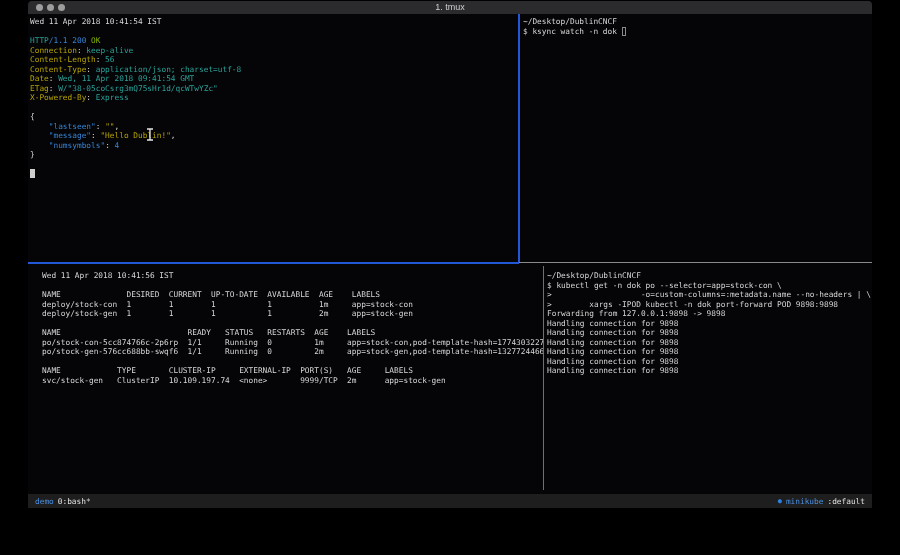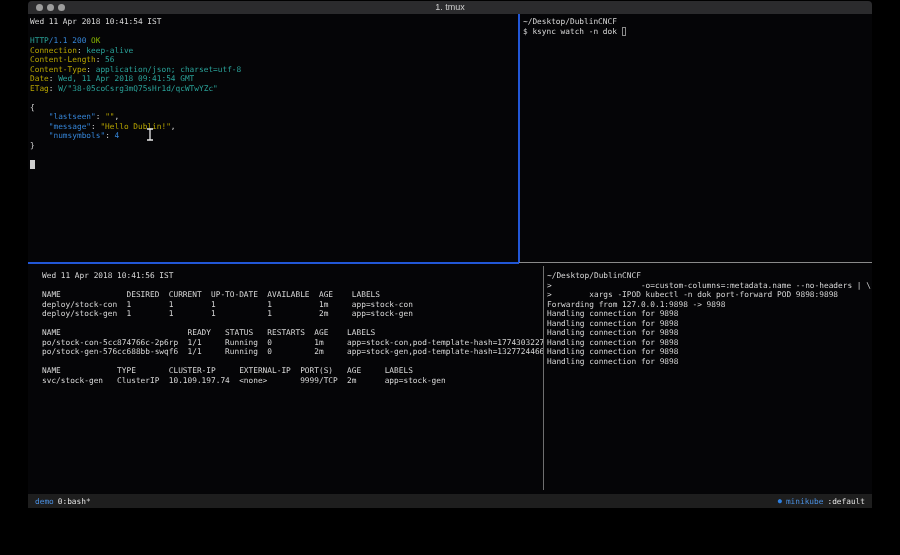--- a/index.html
+++ b/index.html
@@ -76,20 +76,21 @@
 
   <div class="pane pane-tl">
       <div class="tline"><span class="c-fg">Wed 11 Apr 2018 10:41:54 IST</span></div>
       <div class="tline">&nbsp;</div>
       <div class="tline"><span class="c-teal">HTTP</span><span class="c-blue">/1.1 200 </span><span class="c-green">OK</span></div>
       <div class="tline"><span class="c-yellow">Connection</span><span class="c-fg">: </span><span class="c-teal">keep-alive</span></div>
       <div class="tline"><span class="c-yellow">Content-Length</span><span class="c-fg">: </span><span class="c-teal">56</span></div>
       <div class="tline"><span class="c-yellow">Content-Type</span><span class="c-fg">: </span><span class="c-teal">application/json; charset=utf-8</span></div>
       <div class="tline"><span class="c-yellow">Date</span><span class="c-fg">: </span><span class="c-teal">Wed, 11 Apr 2018 09:41:54 GMT</span></div>
       <div class="tline"><span class="c-yellow">ETag</span><span class="c-fg">: </span><span class="c-teal">W/"38-05coCsrg3mQ75sHr1d/qcWTwYZc"</span></div>
+      <div class="tline"><span class="c-yellow">X-Powered-By</span><span class="c-fg">: </span><span class="c-teal">Express</span></div>
       <div class="tline">&nbsp;</div>
       <div class="tline"><span class="c-fg">{</span></div>
       <div class="tline"><span class="c-fg">    </span><span class="c-blue">"lastseen"</span><span class="c-fg">: </span><span class="c-yellow">""</span><span class="c-fg">,</span></div>
       <div class="tline"><span class="c-fg">    </span><span class="c-blue">"message"</span><span class="c-fg">: </span><span class="c-yellow">"Hello Dublin!"</span><span class="c-fg">,</span></div>
       <div class="tline"><span class="c-fg">    </span><span class="c-blue">"numsymbols"</span><span class="c-fg">: </span><span class="c-blue">4</span></div>
       <div class="tline"><span class="c-fg">}</span></div>
       <div class="tline">&nbsp;</div>
       <div class="tline"><span class="c-cursor">&nbsp;</span></div>
     </div>
 
@@ -115,20 +116,21 @@
       <div class="tline"><span class="c-fg">po/stock-gen-576cc688bb-swqf6  1/1     Running  0         2m     app=stock-gen,pod-template-hash=1327724466</span></div>
       <div class="tline">&nbsp;</div>
       <div class="tline"><span class="c-fg">NAME            TYPE       CLUSTER-IP     EXTERNAL-IP  PORT(S)   AGE     LABELS</span></div>
       <div class="tline"><span class="c-fg">svc/stock-gen   ClusterIP  10.109.197.74  &lt;none&gt;       9999/TCP  2m      app=stock-gen</span></div>
     </div>
 
   <div class="vborder-bottom"></div>
 
   <div class="pane pane-br">
       <div class="tline"><span class="c-fg">~/Desktop/DublinCNCF</span></div>
+      <div class="tline"><span class="c-fg">$ kubectl get -n dok po --selector=app=stock-con \</span></div>
       <div class="tline"><span class="c-fg">&gt;                   -o=custom-columns=:metadata.name --no-headers | \</span></div>
       <div class="tline"><span class="c-fg">&gt;        xargs -IPOD kubectl -n dok port-forward POD 9898:9898</span></div>
       <div class="tline"><span class="c-fg">Forwarding from 127.0.0.1:9898 -&gt; 9898</span></div>
       <div class="tline"><span class="c-fg">Handling connection for 9898</span></div>
       <div class="tline"><span class="c-fg">Handling connection for 9898</span></div>
       <div class="tline"><span class="c-fg">Handling connection for 9898</span></div>
       <div class="tline"><span class="c-fg">Handling connection for 9898</span></div>
       <div class="tline"><span class="c-fg">Handling connection for 9898</span></div>
       <div class="tline"><span class="c-fg">Handling connection for 9898</span></div>
     </div>

